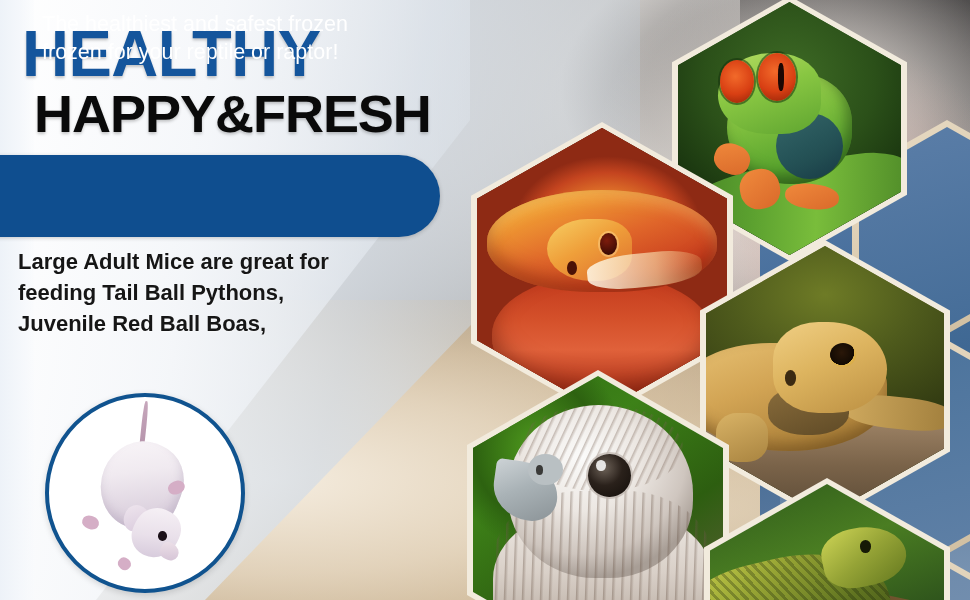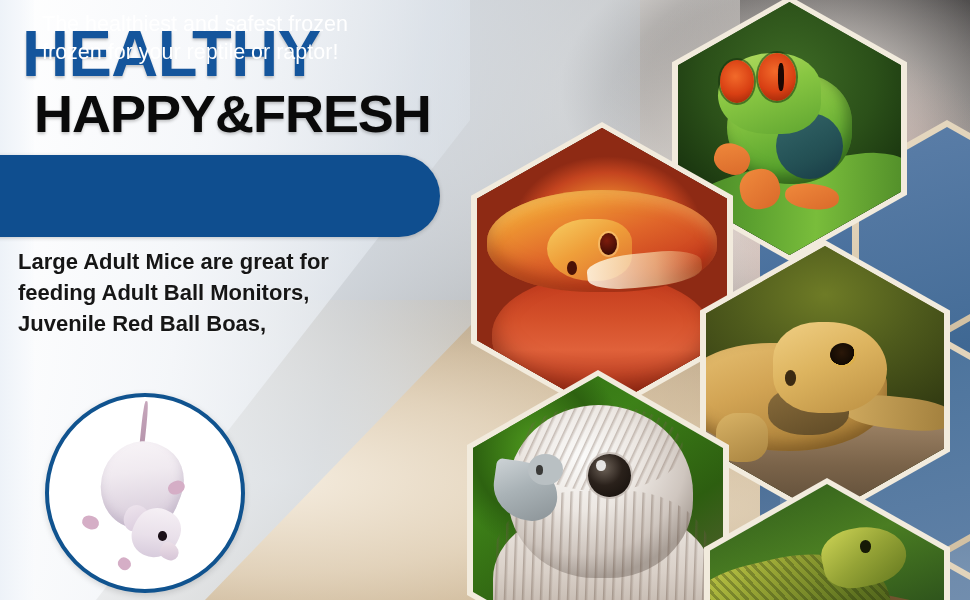--- a/index.html
+++ b/index.html
@@ -536,21 +536,21 @@
   </div>
 
   <div class="tagline-banner"></div>
   <div class="tagline-text">
     <span>The healthiest and safest frozen</span>
     <span>frozen for your reptile or raptor!</span>
   </div>
 
   <div class="body-copy">
     <span>Large Adult Mice are great for</span>
-    <span>feeding Adult Ball Monitors,</span>
+    <span>feeding Tail Ball Pythons,</span>
     <span>Juvenile Red Ball Boas,</span>
   </div>
 
   <div class="mouse-circle">
     <div class="mouse-art">
       <div class="mouse-tail"></div>
       <div class="mouse-body"></div>
       <div class="mouse-paw-a"></div>
       <div class="mouse-paw-b"></div>
       <div class="mouse-ear"></div>

